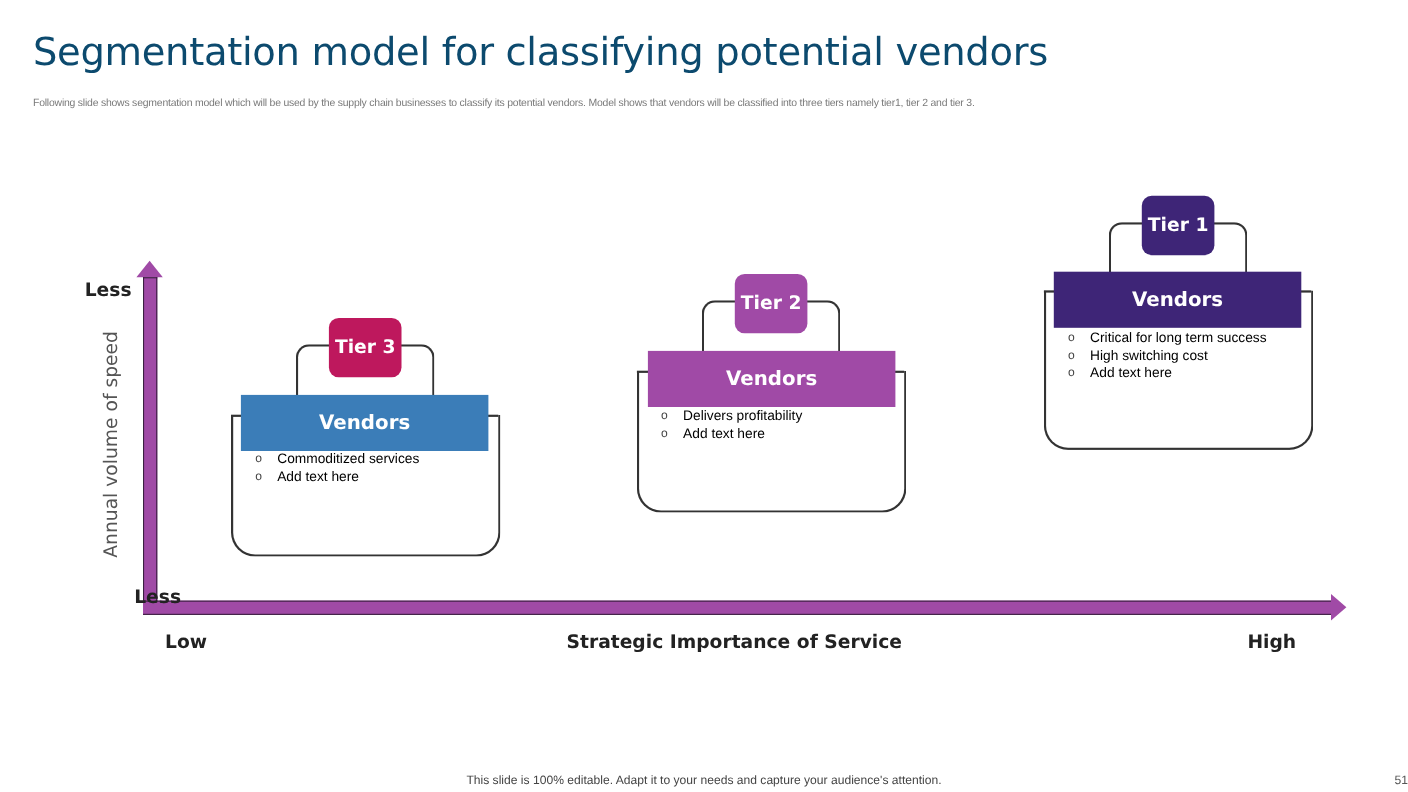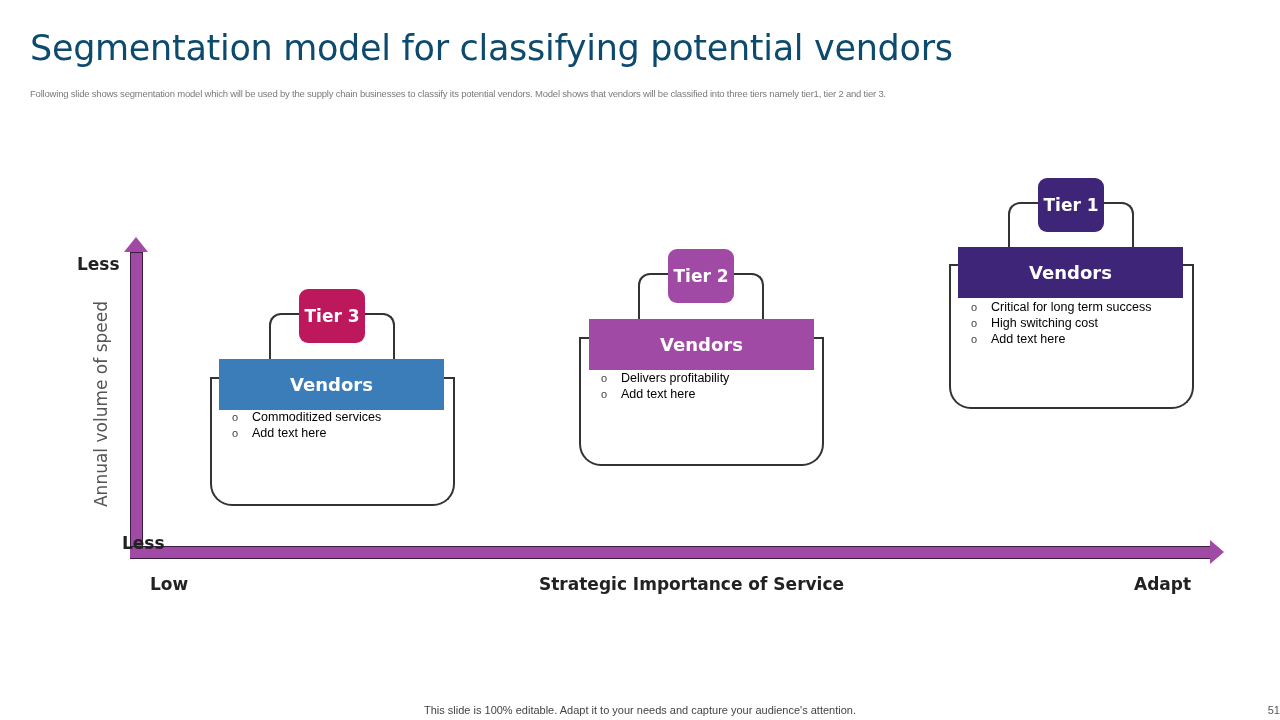--- a/index.html
+++ b/index.html
@@ -38,22 +38,22 @@
 
 <div class="v-head"></div>
 <div class="v-axis"></div>
 <div class="h-axis"></div>
 <div class="h-head"></div>
 
 <div class="axis-label" style="left:77px; top:254px;">Less</div>
 <div class="axis-label" style="left:94px; top:533px;margin-left:28px;">Less</div>
 <div class="y-title">Annual volume of speed</div>
 <div class="axis-label" style="left:150px; top:574px;">Low</div>
-<div class="axis-label" style="left:515px; top:574px;margin-left:24px;">Strategic Importance of Service</div>
-<div class="axis-label" style="left:1134px; top:574px;">Adapt</div>
+<div class="axis-label" style="left:515px; top:574px;">Strategic Importance of Service</div>
+<div class="axis-label" style="left:1134px; top:574px;">High</div>
 
 <div class="card" style="left:210px; top:289px; width:245px; height:218px;">
   <div class="bracket" style="left:59px; top:24px; width:122px; height:46px;"></div>
   <div class="body" style="left:0; top:88px; width:241px; height:127px;"></div>
   <div class="body-top-l" style="left:0; top:88px; width:12px;"></div>
   <div class="body-top-r" style="left:231px; top:88px; width:12px;"></div>
   <div class="tier" style="left:89px; top:0; background:#be185d;">Tier 3</div>
   <div class="band" style="left:9px; top:70px; width:225px; background:#3b7db8;">Vendors</div>
   <ul style="left:22px; top:120px; width:185px;">
     <li>Commoditized services</li>

